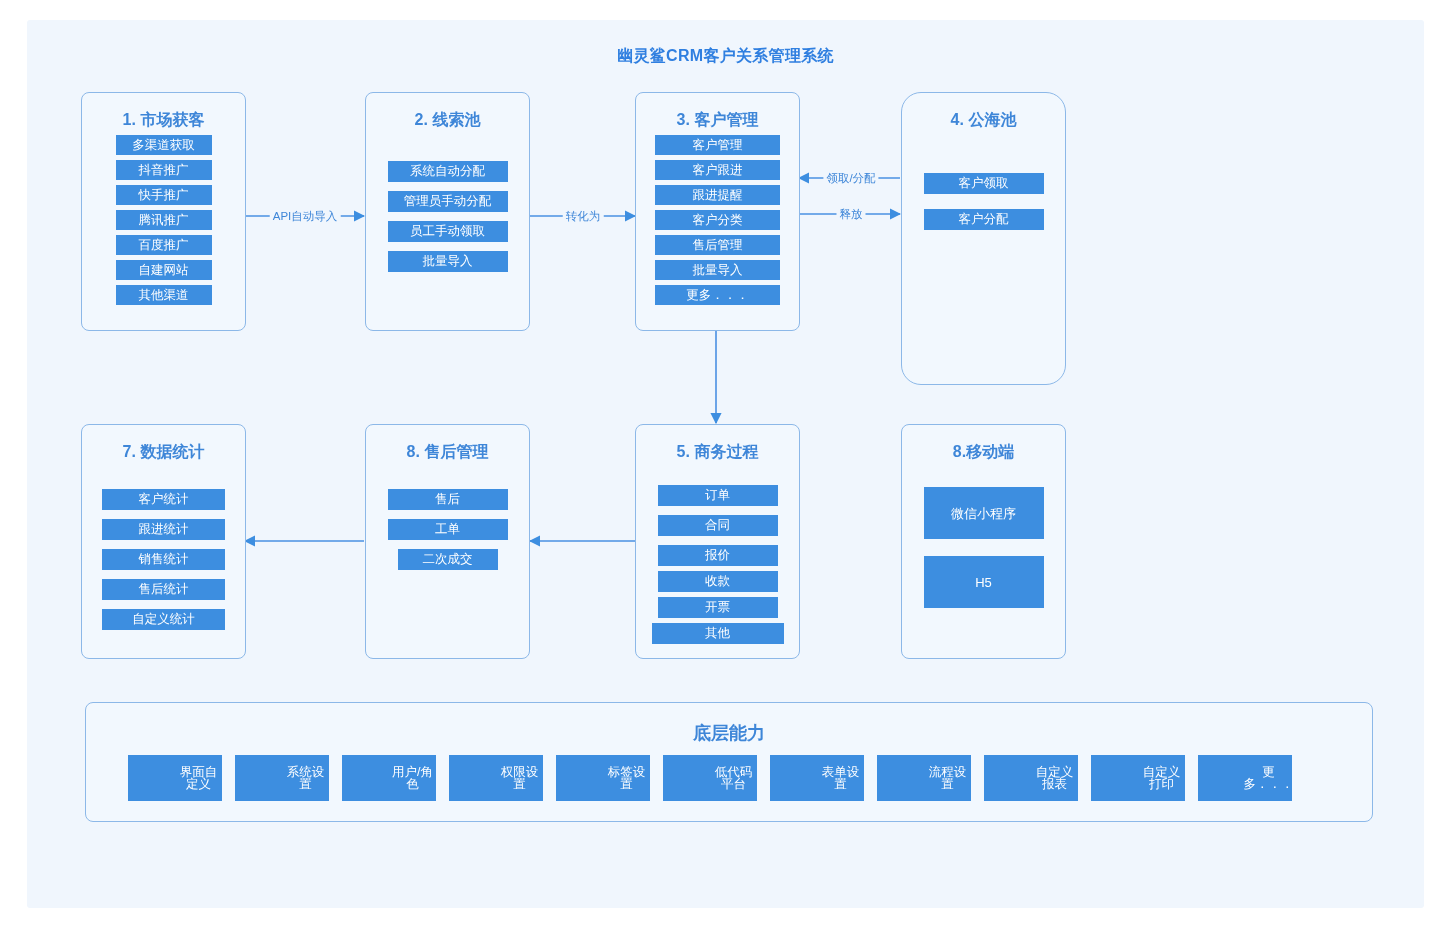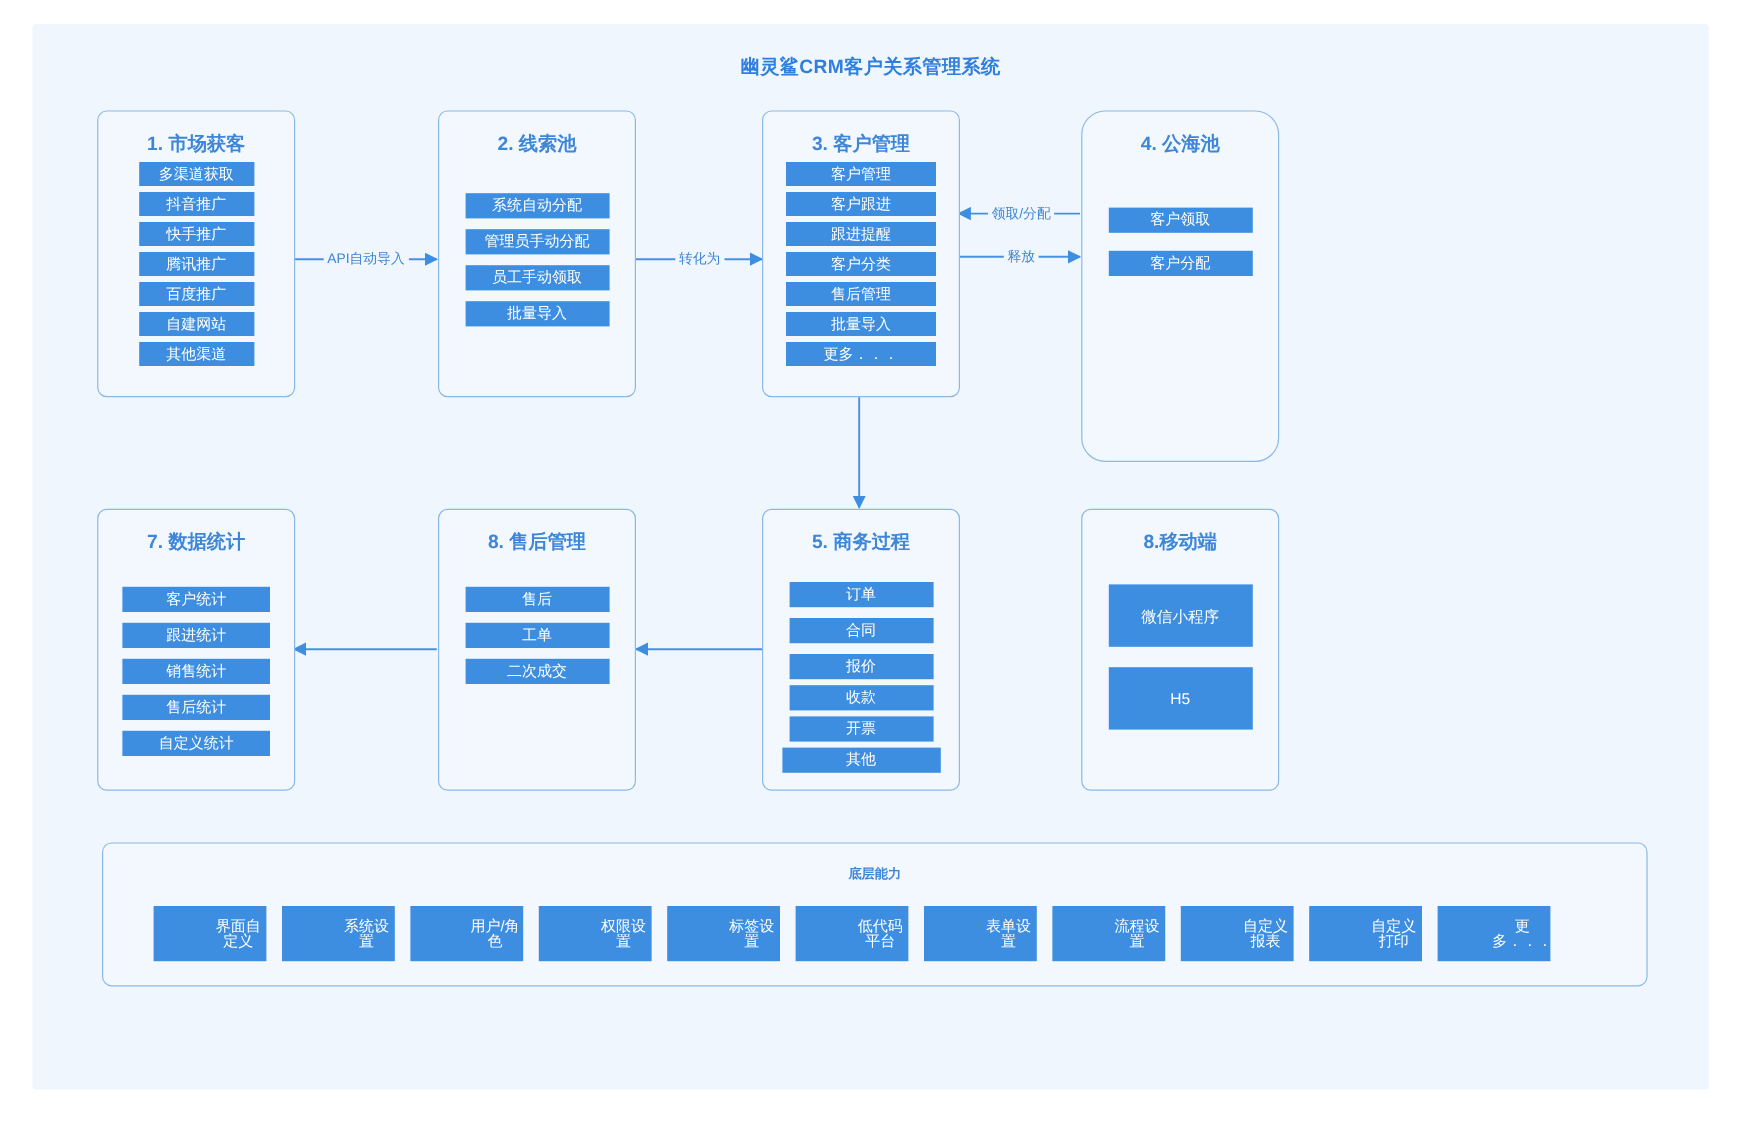--- a/index.html
+++ b/index.html
@@ -65,21 +65,21 @@
   #capability{
     position:absolute;left:58px;top:682px;
     width:1288px;height:120px;
     background:#f2f8fe;
     border:1.4px solid #8cb8e8;
     border-radius:8px;
     box-sizing:border-box;
   }
   #cap-title{
     position:absolute;left:0;right:0;top:18px;
-    text-align:center;font-size:11px;font-weight:bold;color:#3e86d8;
+    text-align:center;font-size:18px;font-weight:bold;color:#3e86d8;
   }
   #cap-row{
     position:absolute;left:42px;top:52px;
     display:flex;gap:13px;
   }
   #cap-row .btn{
     width:94px;height:46px;font-size:12.5px;padding-left:47px;
   }
 
   
@@ -179,21 +179,21 @@
       <div class="btn" style="width:123px;height:21px;margin-bottom:9px;">售后统计</div>
       <div class="btn" style="width:123px;height:21px;">自定义统计</div>
     </div>
   </div>
 
   <div class="card" style="left:338px;top:404px;width:165px;height:235px;">
     <div class="card-title">8. 售后管理</div>
     <div class="btns" style="top:64px;">
       <div class="btn" style="width:120px;height:21px;margin-bottom:9px;">售后</div>
       <div class="btn" style="width:120px;height:21px;margin-bottom:9px;">工单</div>
-      <div class="btn" style="width:120px;height:21px;">二次成交</div>
+      <div class="btn" style="width:100px;height:21px;">二次成交</div>
     </div>
   </div>
 
   <div class="card" style="left:608px;top:404px;width:165px;height:235px;">
     <div class="card-title">5. 商务过程</div>
     <div class="btns" style="top:60px;">
       <div class="btn" style="width:120px;height:21px;margin-bottom:9px;">订单</div>
       <div class="btn" style="width:120px;height:21px;margin-bottom:9px;">合同</div>
       <div class="btn" style="width:120px;height:21px;margin-bottom:5px;">报价</div>
       <div class="btn" style="width:120px;height:21px;margin-bottom:5px;">收款</div>

